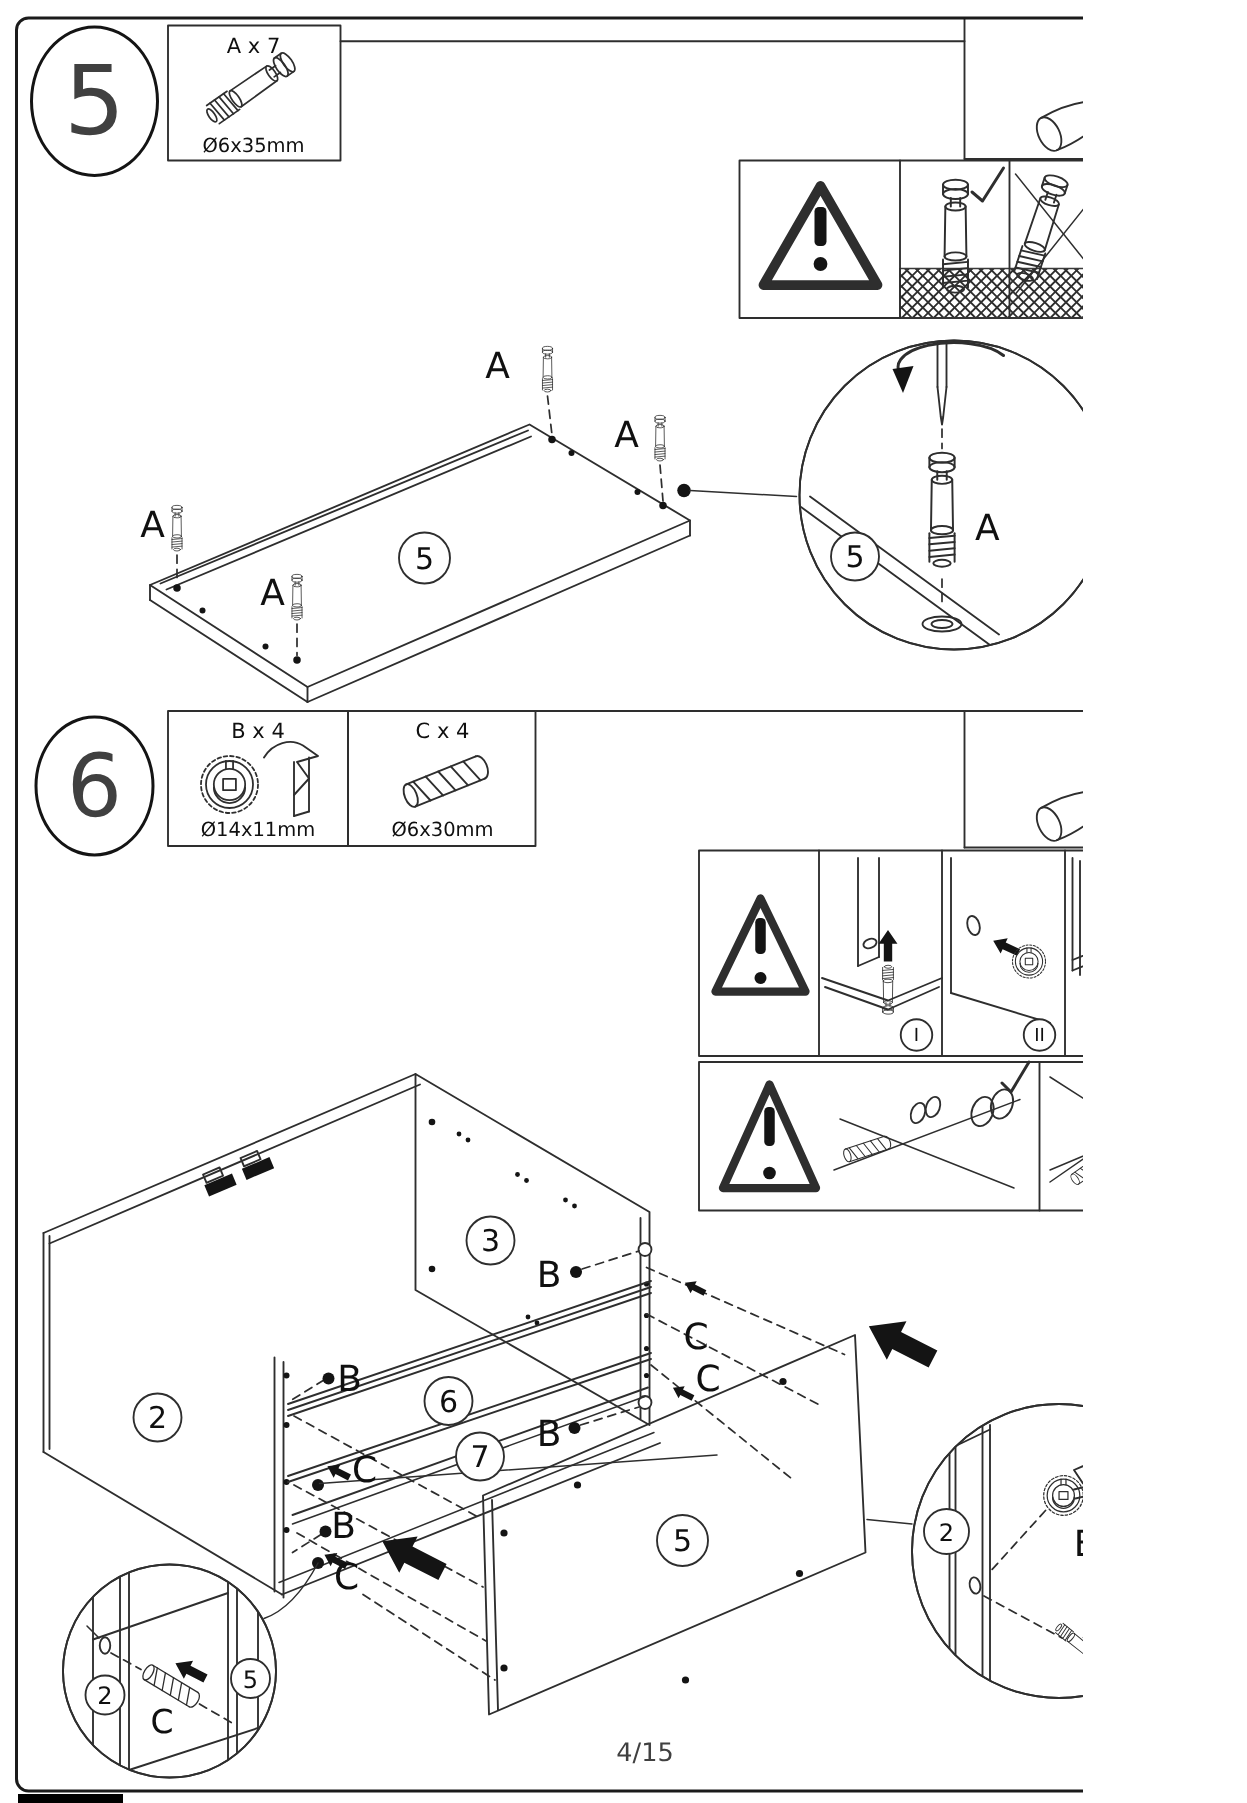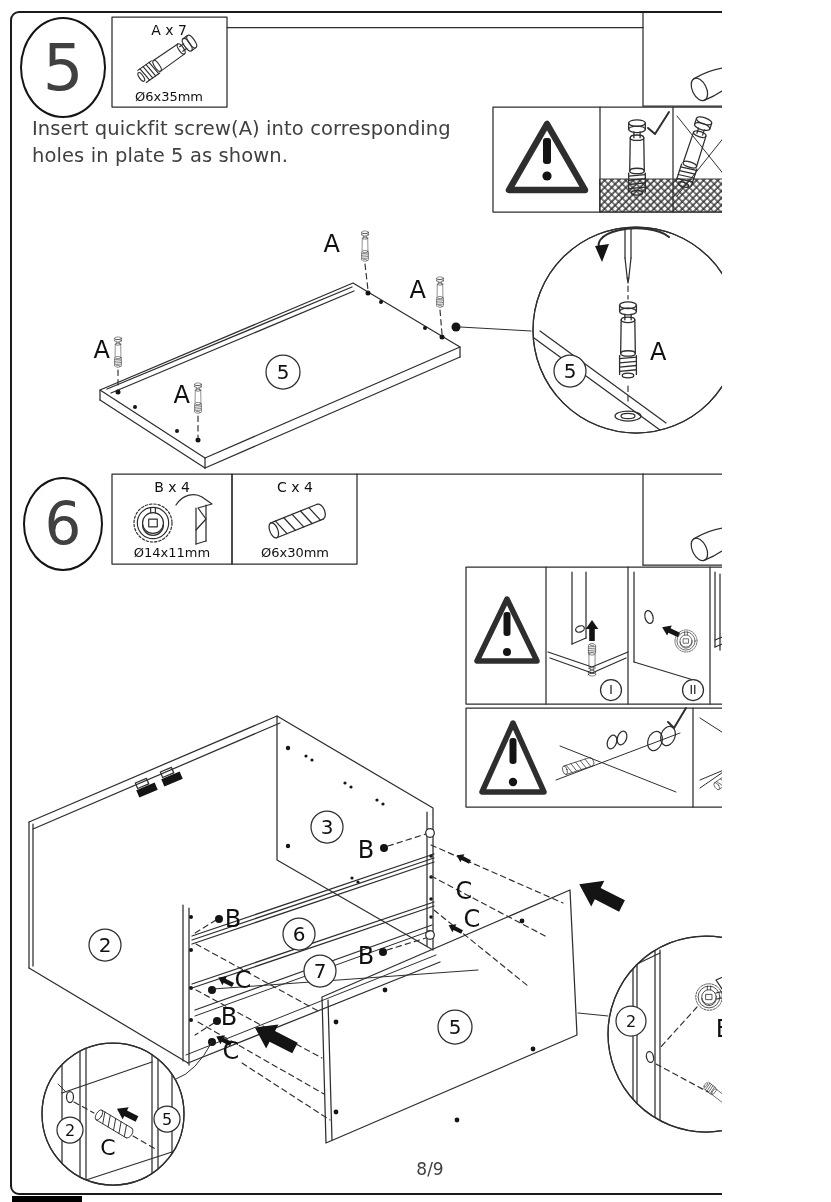--- a/index.html
+++ b/index.html
@@ -511,19 +511,17 @@
 
 <div class="frame"></div>
 
 <div class="step-circle s5">
   <span>5</span>
 </div>
 <div class="step-circle s6">
   <span>6</span>
 </div>
 
-<div class="instr i5">Insert quickfit screw(A) into corresponding
-holes in plate 5 as shown.</div>
-
-<div class="pagenum">8/9</div>
+
+<div class="pagenum">4/15</div>
 <div class="bar"></div>
 
 </div>
 
 </body></html>

